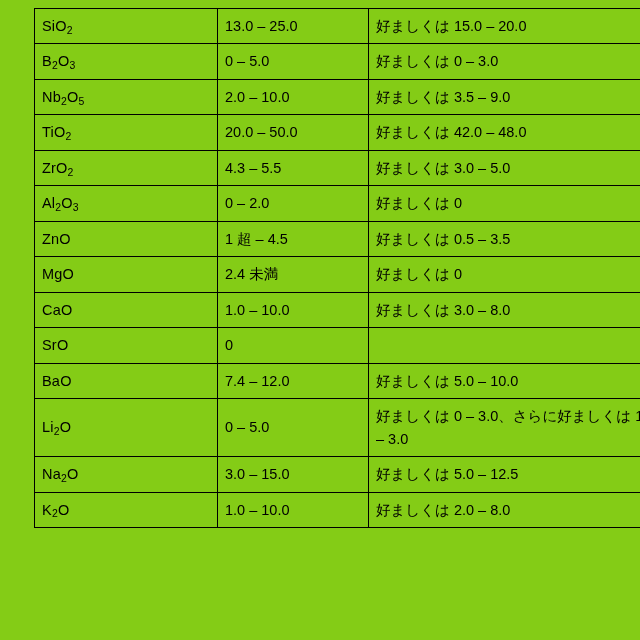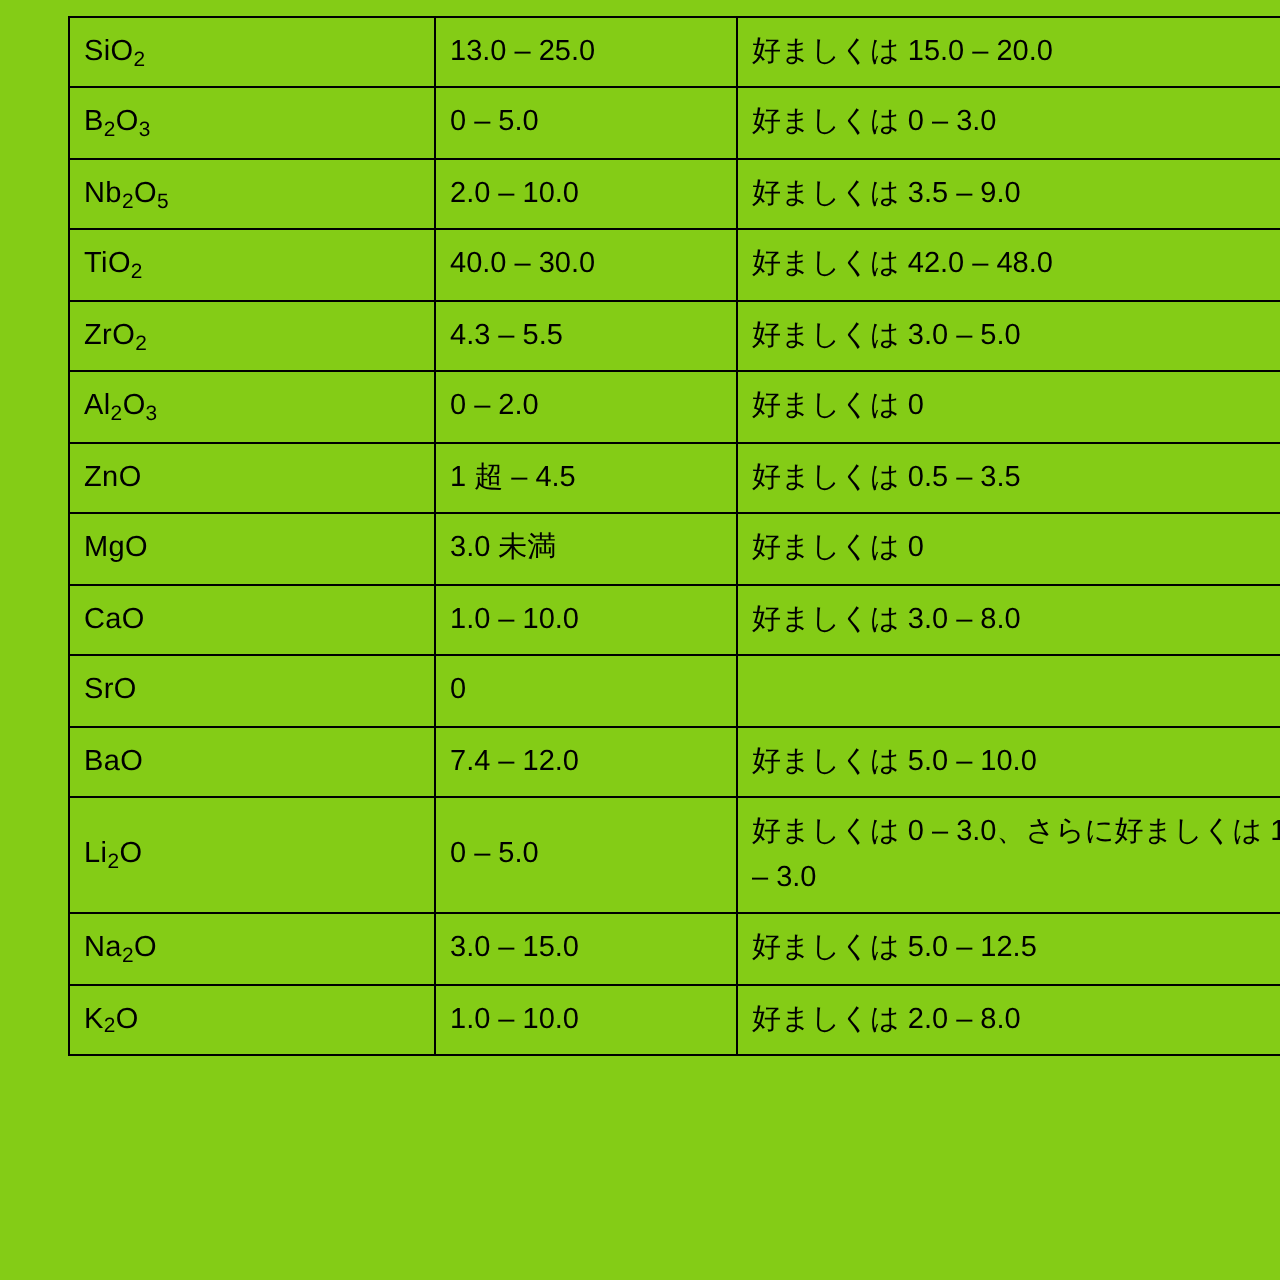--- a/index.html
+++ b/index.html
@@ -76,41 +76,41 @@
           <td class="col-range">0 – 5.0</td>
           <td class="col-pref">好ましくは 0 – 3.0</td>
         </tr>
         <tr>
           <td class="col-formula"><span class="fml">Nb<sub>2</sub>O<sub>5</sub></span></td>
           <td class="col-range">2.0 – 10.0</td>
           <td class="col-pref">好ましくは 3.5 – 9.0</td>
         </tr>
         <tr>
           <td class="col-formula"><span class="fml">TiO<sub>2</sub></span></td>
-          <td class="col-range">40.0 – 30.0</td>
+          <td class="col-range">20.0 – 50.0</td>
           <td class="col-pref">好ましくは 42.0 – 48.0</td>
         </tr>
         <tr>
           <td class="col-formula"><span class="fml">ZrO<sub>2</sub></span></td>
           <td class="col-range">4.3 – 5.5</td>
           <td class="col-pref">好ましくは 3.0 – 5.0</td>
         </tr>
         <tr>
           <td class="col-formula"><span class="fml">Al<sub>2</sub>O<sub>3</sub></span></td>
           <td class="col-range">0 – 2.0</td>
           <td class="col-pref">好ましくは 0</td>
         </tr>
         <tr>
           <td class="col-formula"><span class="fml">ZnO</span></td>
           <td class="col-range">1 超 – 4.5</td>
           <td class="col-pref">好ましくは 0.5 – 3.5</td>
         </tr>
         <tr>
           <td class="col-formula"><span class="fml">MgO</span></td>
-          <td class="col-range">3.0 未満</td>
+          <td class="col-range">2.4 未満</td>
           <td class="col-pref">好ましくは 0</td>
         </tr>
         <tr>
           <td class="col-formula"><span class="fml">CaO</span></td>
           <td class="col-range">1.0 – 10.0</td>
           <td class="col-pref">好ましくは 3.0 – 8.0</td>
         </tr>
         <tr>
           <td class="col-formula"><span class="fml">SrO</span></td>
           <td class="col-range">0</td>

